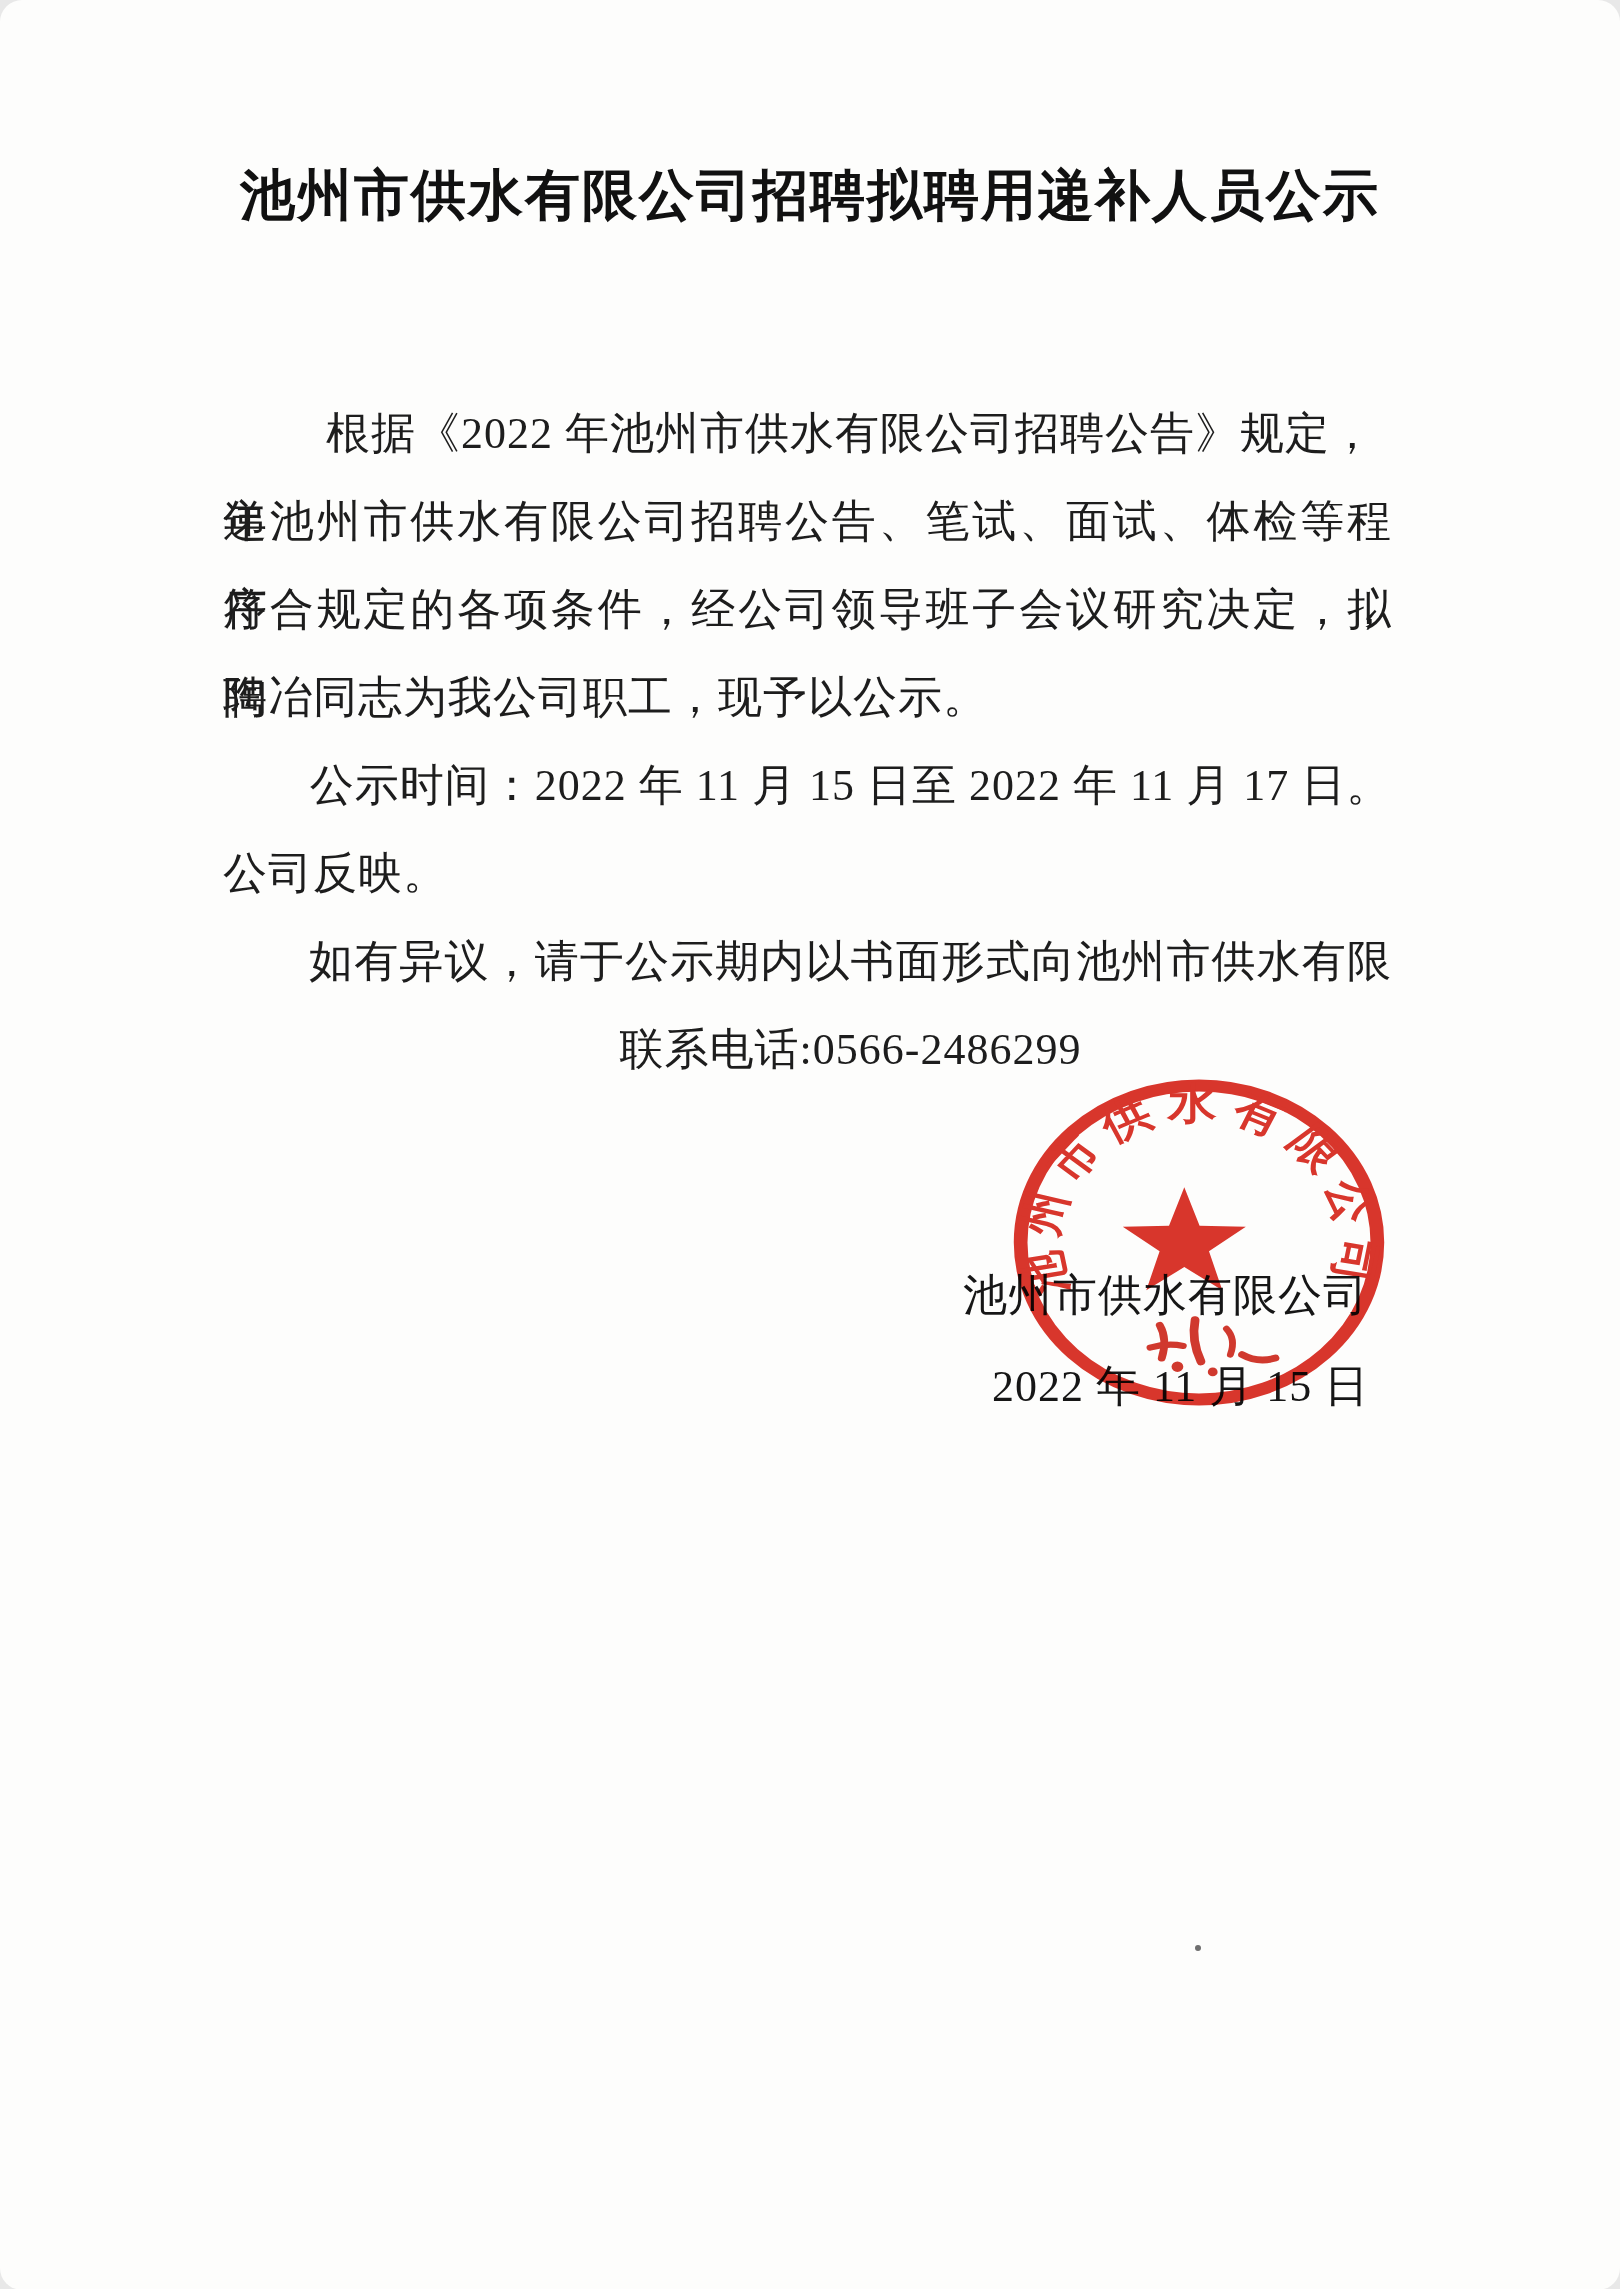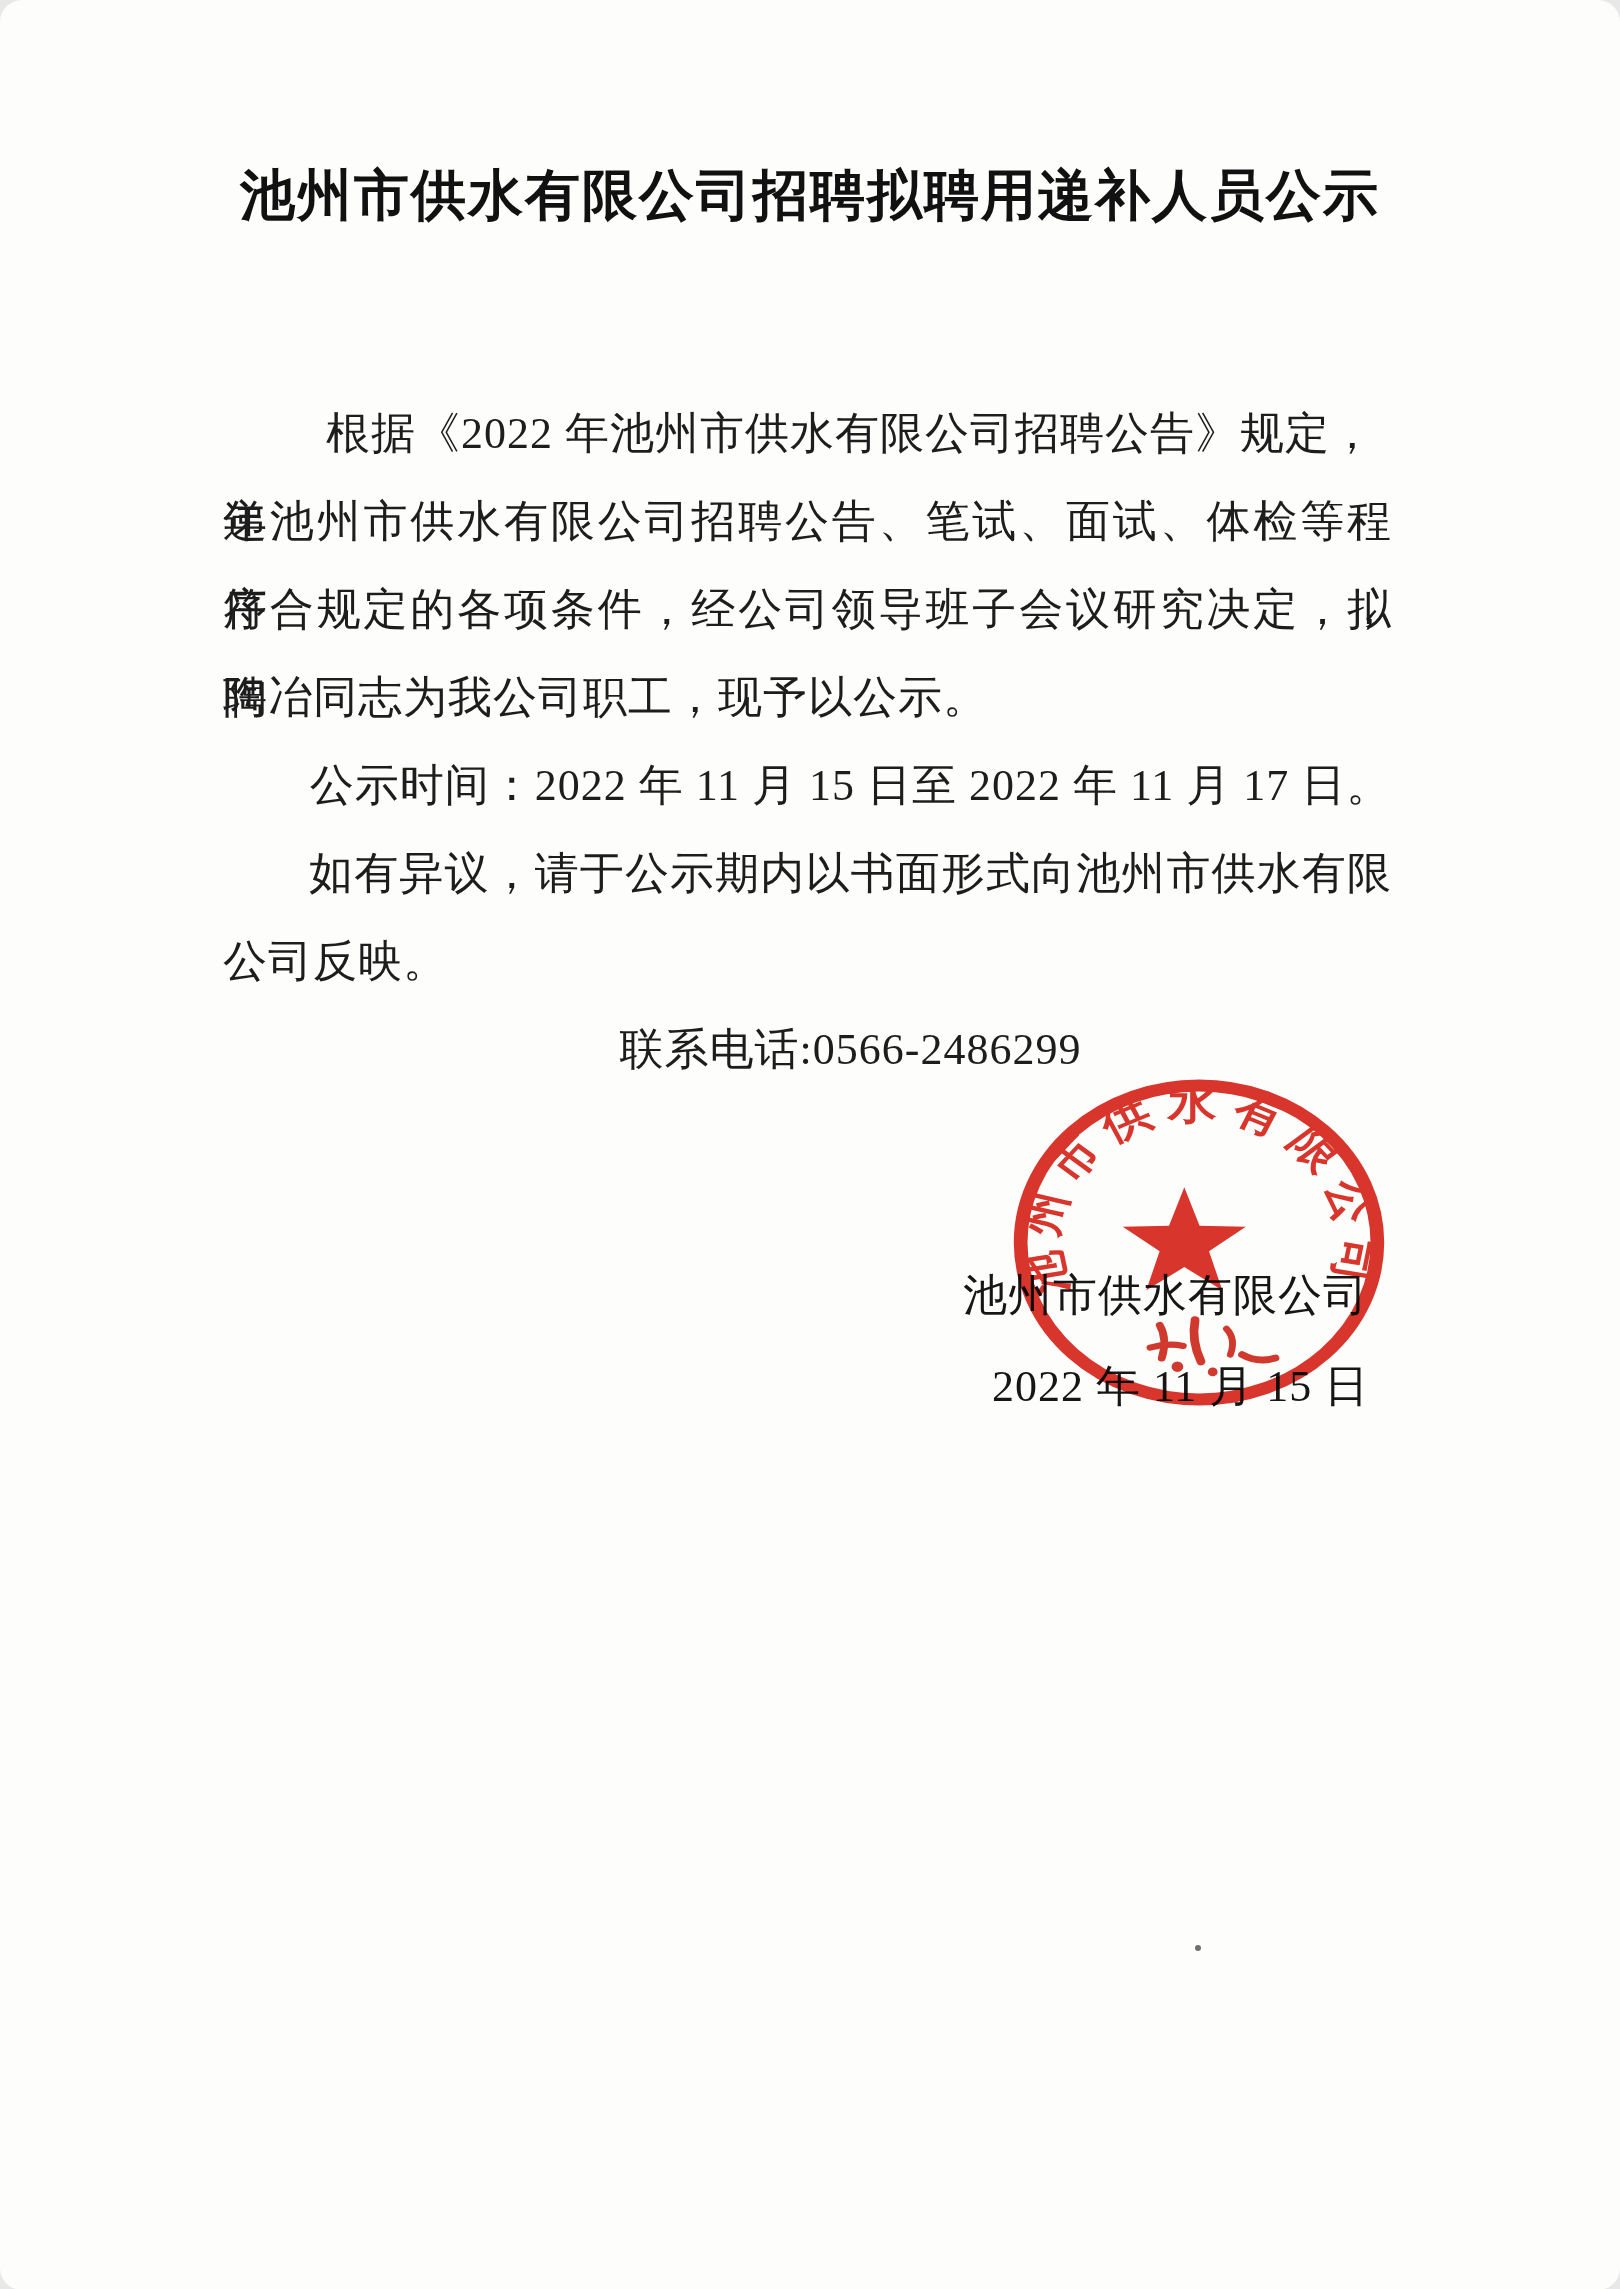--- a/index.html
+++ b/index.html
@@ -90,22 +90,22 @@
 <div class="page">
 
   <h1 class="title">池州市供水有限公司招聘拟聘用递补人员公示</h1>
 
   <div class="body-block">
     <div class="line indent just">根据《2022 年池州市供水有限公司招聘公告》规定，递</div>
     <div class="line just">年池州市供水有限公司招聘公告、笔试、面试、体检等程序，</div>
     <div class="line just">符合规定的各项条件，经公司领导班子会议研究决定，拟聘</div>
     <div class="line">陶冶同志为我公司职工，现予以公示。</div>
     <div class="line indent">公示时间：2022 年 11 月 15 日至 2022 年 11 月 17 日。</div>
+    <div class="line">公司反映。</div>
     <div class="line indent just">如有异议，请于公示期内以书面形式向池州市供水有限</div>
-    <div class="line">公司反映。</div>
     <div class="line indent">联系电话:0566-2486299</div>
   </div>
 
   <div class="sig-company">池州市供水有限公司</div>
   <div class="sig-date">2022 年 11 月 15 日</div>
 
   <svg class="seal" viewBox="0 0 400 400" preserveAspectRatio="none">
     <circle class="seal-rim" cx="200" cy="200" r="182"></circle>
     <path id="sealArc" d="M 67.5 256.3 A 144 144 0 1 1 332.5 256.3" fill="none"></path>
     <text class="seal-arc-text">

